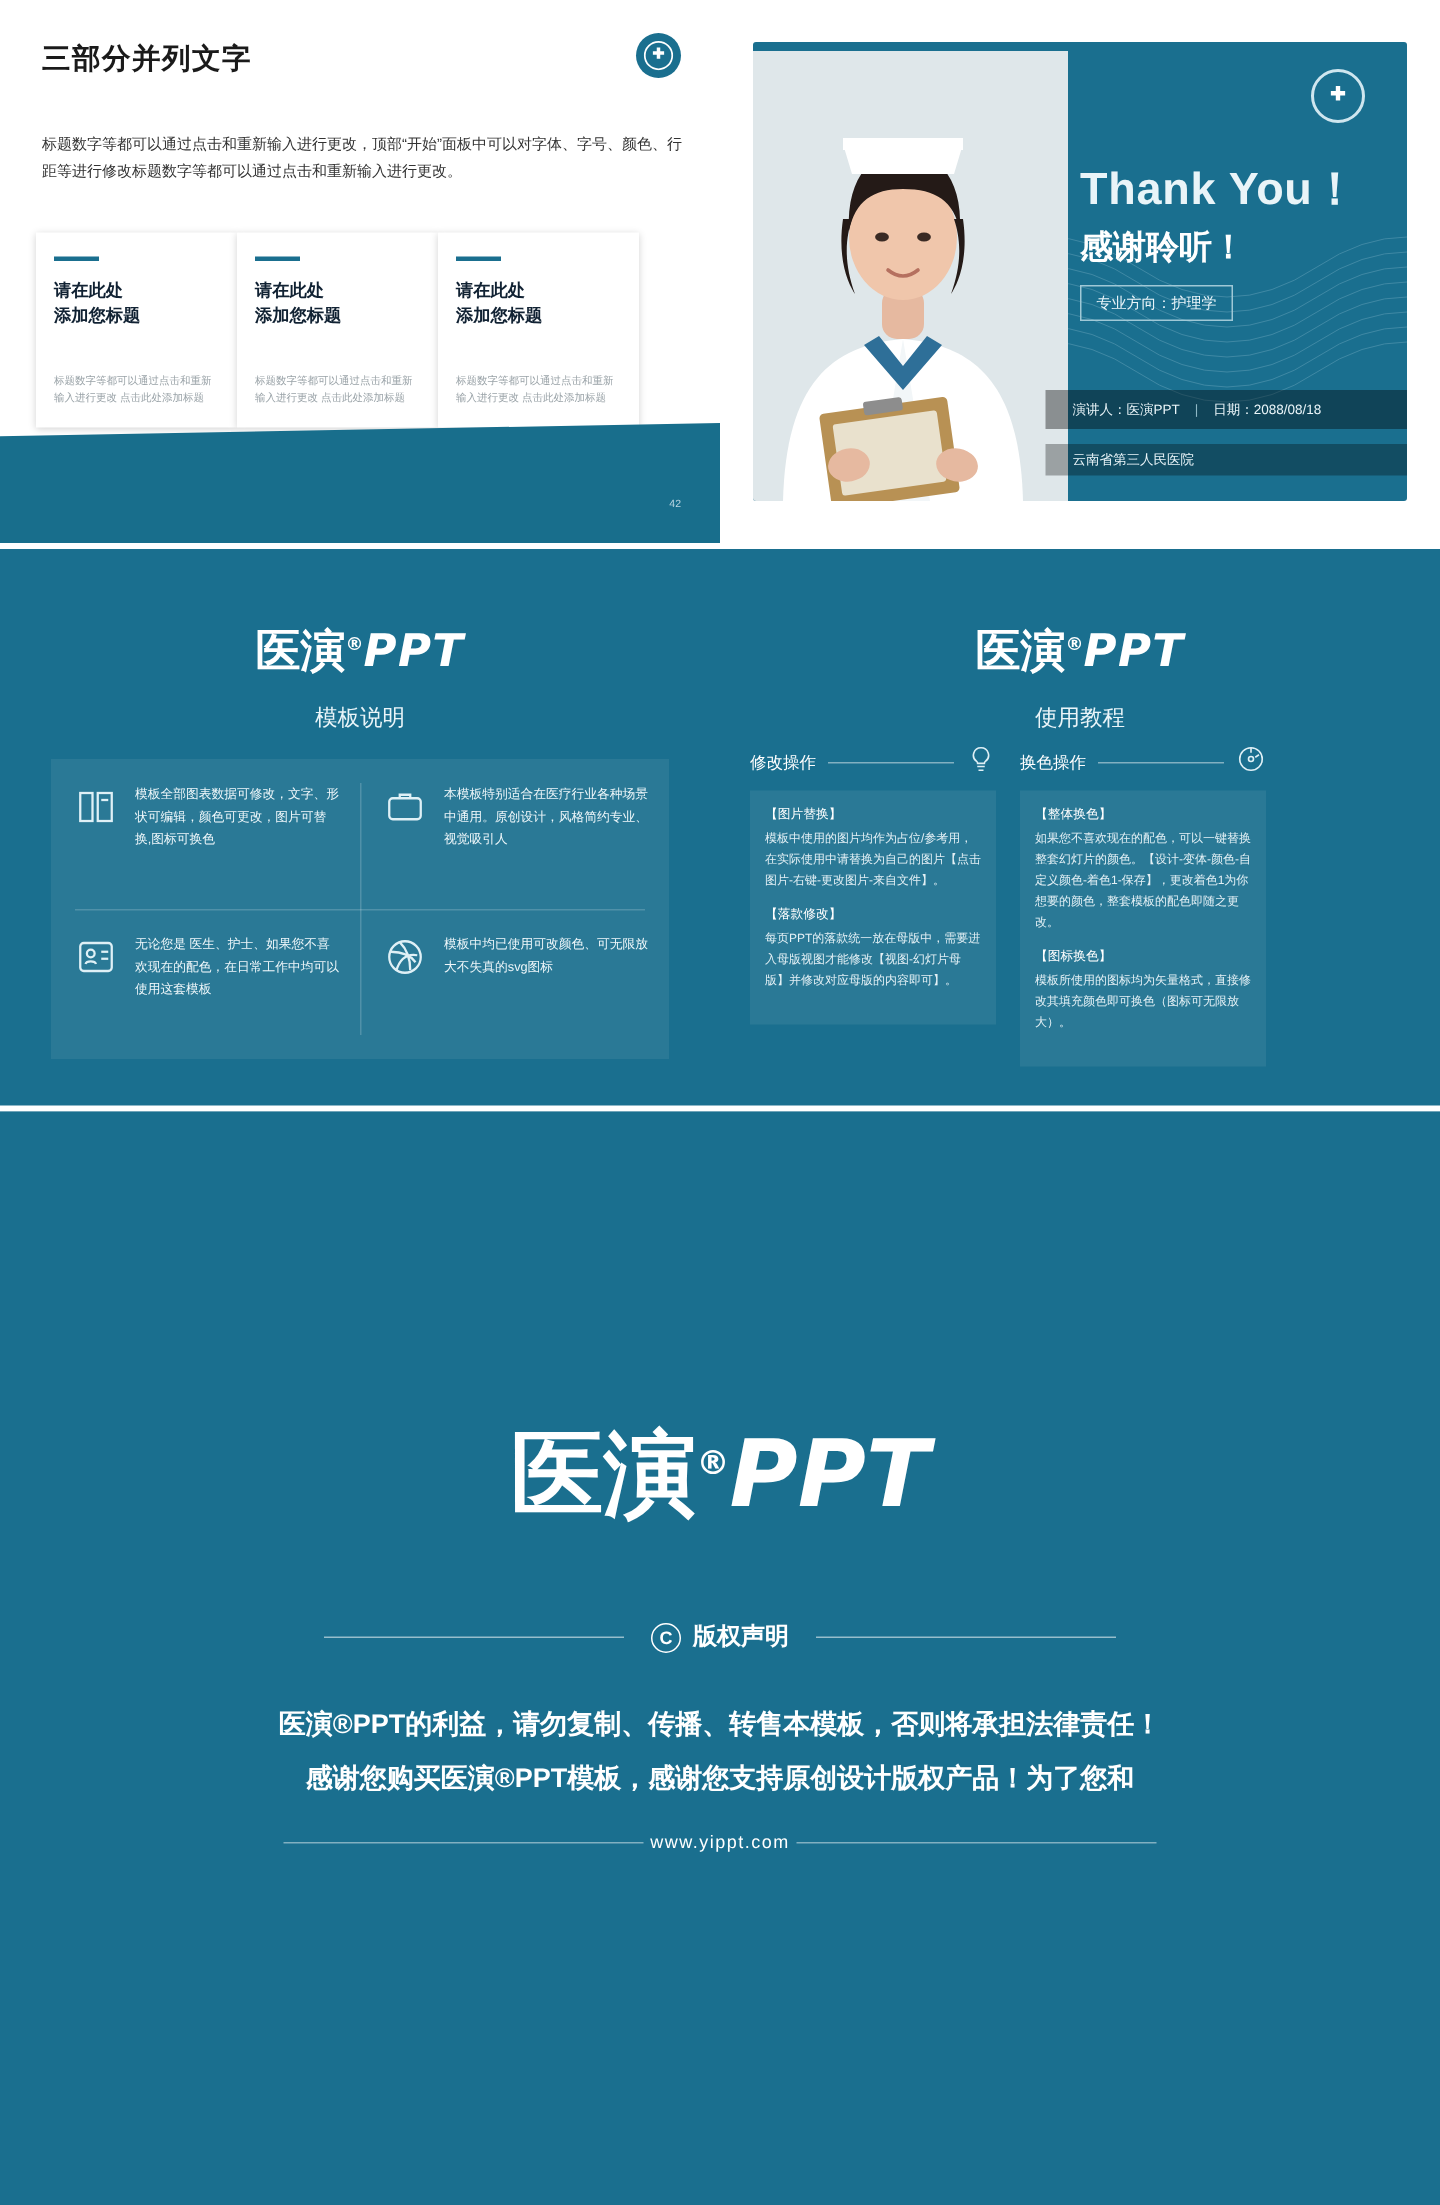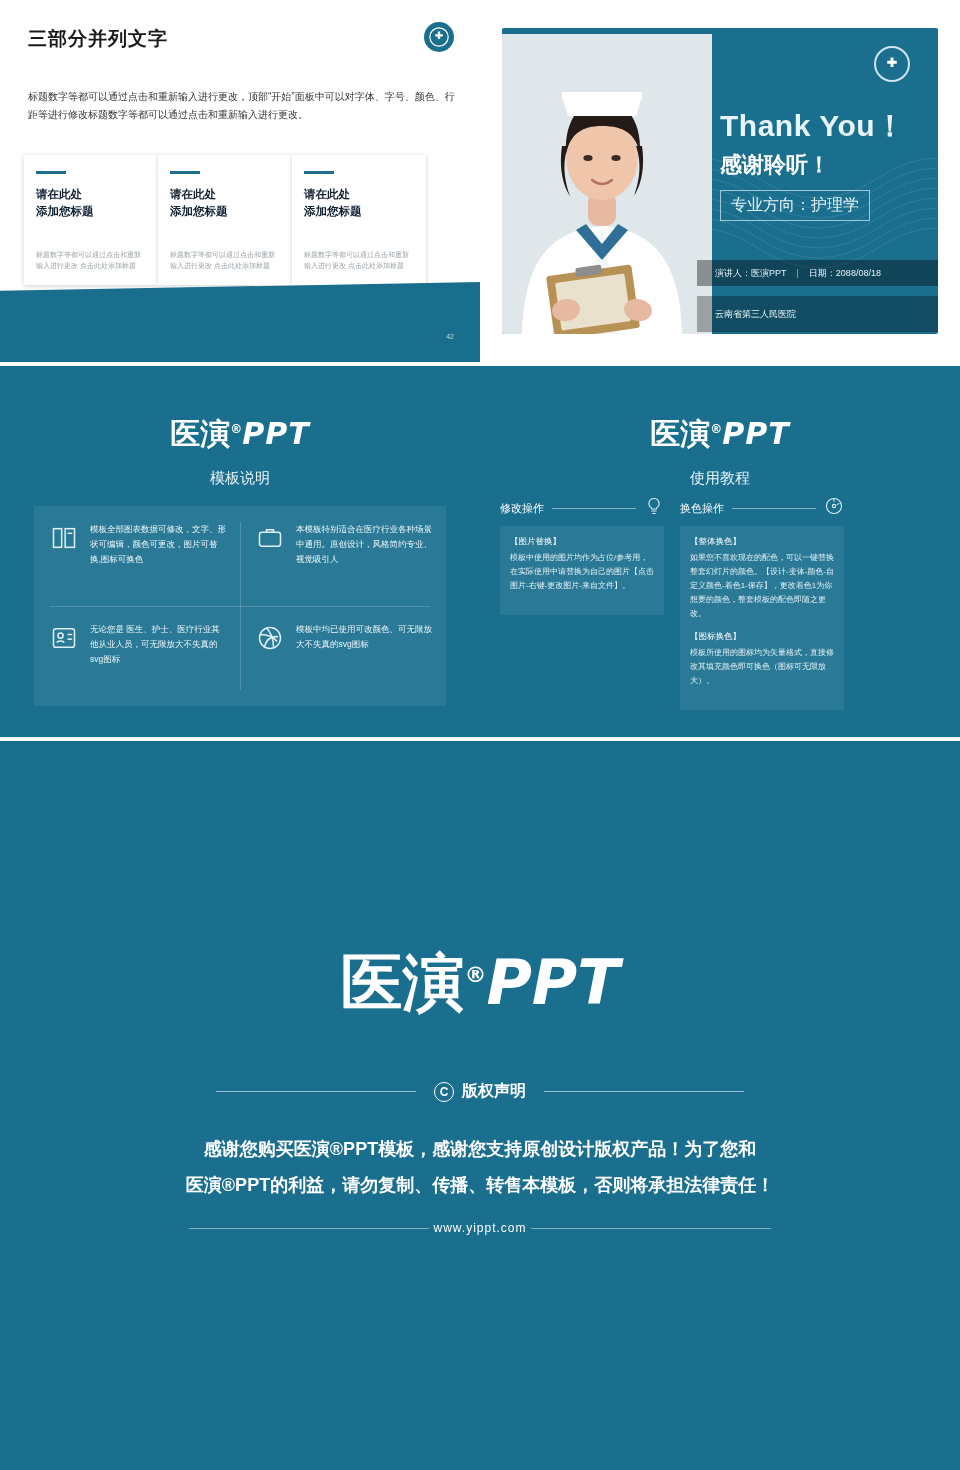--- a/index.html
+++ b/index.html
@@ -60,29 +60,29 @@
   }
   .thank {
     position:absolute; left:218px; top:78px; font-size:30px; font-weight:bold; color:#e9f4f8;
     letter-spacing:.5px;
   }
   .thank-cn {
     position:absolute; left:218px; top:122px; font-size:22px; font-weight:bold; color:#ffffff;
   }
   .major-box {
     position:absolute; left:218px; top:162px; padding:4px 10px; border:1px solid #9fc8d6;
-    font-size:16px; color:#eaf5f9;
+    font-size:10px; color:#eaf5f9;
   }
   .meta-bar {
     position:absolute; left:195px; top:232px; width:241px; height:26px; background:rgba(0,0,0,.38);
     display:flex; align-items:center; padding-left:18px; gap:10px; font-size:9px; color:#eaf5f9;
   }
   .meta-bar .sep { color:#8fb8c6; }
   .org-bar {
-    position:absolute; left:195px; top:268px; width:241px; height:36px; background:rgba(0,0,0,.30);
+    position:absolute; left:195px; top:268px; width:241px; height:21px; background:rgba(0,0,0,.30);
     display:flex; align-items:center; padding-left:18px; font-size:9px; color:#eaf5f9;
   }
 
   
   .row2 { position:relative; width:960px; height:375px; display:flex; background:#fff; }
   .slideC, .slideD { position:relative; width:480px; height:375px; background:#1a6f8f; }
   .slideD { }
   .brandline { text-align:center; padding-top:48px; }
   .brand {
     font-size:30px; font-weight:bold; color:#ffffff; letter-spacing:0px;
@@ -294,21 +294,21 @@
         <div class="feat">
           <span class="ico">
             <svg width="28" height="28" viewBox="0 0 24 24" fill="none" stroke="#dff0f6" stroke-width="1.3">
               <rect x="3" y="4" width="18" height="16" rx="2"></rect>
                 <circle cx="9" cy="10" r="2.2"></circle>
                 <path d="M6 16c.6-2 5.4-2 6 0"></path>
                 <line x1="15" y1="9" x2="19" y2="9"></line>
                 <line x1="15" y1="13" x2="19" y2="13"></line>
             </svg>
           </span>
-          <span class="ftxt">无论您是 医生、护士、医疗行业其他从业人员，可无限放大不失真的svg图标</span>
+          <span class="ftxt">无论您是 医生、护士、如果您不喜欢现在的配色，在日常工作中均可以使用这套模板</span>
         </div>
 
         <div class="feat">
           <span class="ico">
             <svg width="28" height="28" viewBox="0 0 24 24" fill="none" stroke="#dff0f6" stroke-width="1.3">
               <circle cx="12" cy="12" r="9"></circle>
                 <path d="M4 9c7 0 11 2 14 6"></path>
                 <path d="M7 20c2-7 6-10 12-9"></path>
                 <path d="M9 3.5c4 4 6 9 6 16"></path>
             </svg>
@@ -333,20 +333,24 @@
               <svg width="20" height="20" viewBox="0 0 24 24" fill="none" stroke="#dff0f6" stroke-width="1.3">
                 <path d="M9 18h6M10 21h4"></path>
                   <path d="M12 3a6 6 0 0 0-3.5 10.9c.5.4.8 1 .8 1.6h5.4c0-.6.3-1.2.8-1.6A6 6 0 0 0 12 3z"></path>
               </svg>
             </span>
           </div>
           <div class="opbody">
             <div class="opblock">
               <div class="bt">【图片替换】</div>
               <div class="bp">模板中使用的图片均作为占位/参考用，在实际使用中请替换为自己的图片【点击图片-右键-更改图片-来自文件】。</div>
+            </div>
+            <div class="opblock">
+              <div class="bt">【落款修改】</div>
+              <div class="bp">每页PPT的落款统一放在母版中，需要进入母版视图才能修改【视图-幻灯片母版】并修改对应母版的内容即可】。</div>
             </div>
           </div>
         </div>
 
         <div class="opcol">
           <div class="ophead">
             <span class="t">换色操作</span>
             <span class="rule"></span>
             <span>
               <svg width="20" height="20" viewBox="0 0 24 24" fill="none" stroke="#dff0f6" stroke-width="1.3">
@@ -381,22 +385,22 @@
     <div class="cpline">
       <span class="rule"></span>
       <span class="ctitle">
         <span class="cmark">C</span>
         <span>版权声明</span>
       </span>
       <span class="rule"></span>
     </div>
 
     <div class="cptext">
+      <div>医演®PPT的利益，请勿复制、传播、转售本模板，否则将承担法律责任！</div>
       <div>感谢您购买医演®PPT模板，感谢您支持原创设计版权产品！为了您和</div>
-      <div>医演®PPT的利益，请勿复制、传播、转售本模板，否则将承担法律责任！</div>
     </div>
 
     <div class="cpurl">
       <span class="rule"></span>
       <span class="u">www.yippt.com</span>
       <span class="rule"></span>
     </div>
   </div>
 
 </div>

